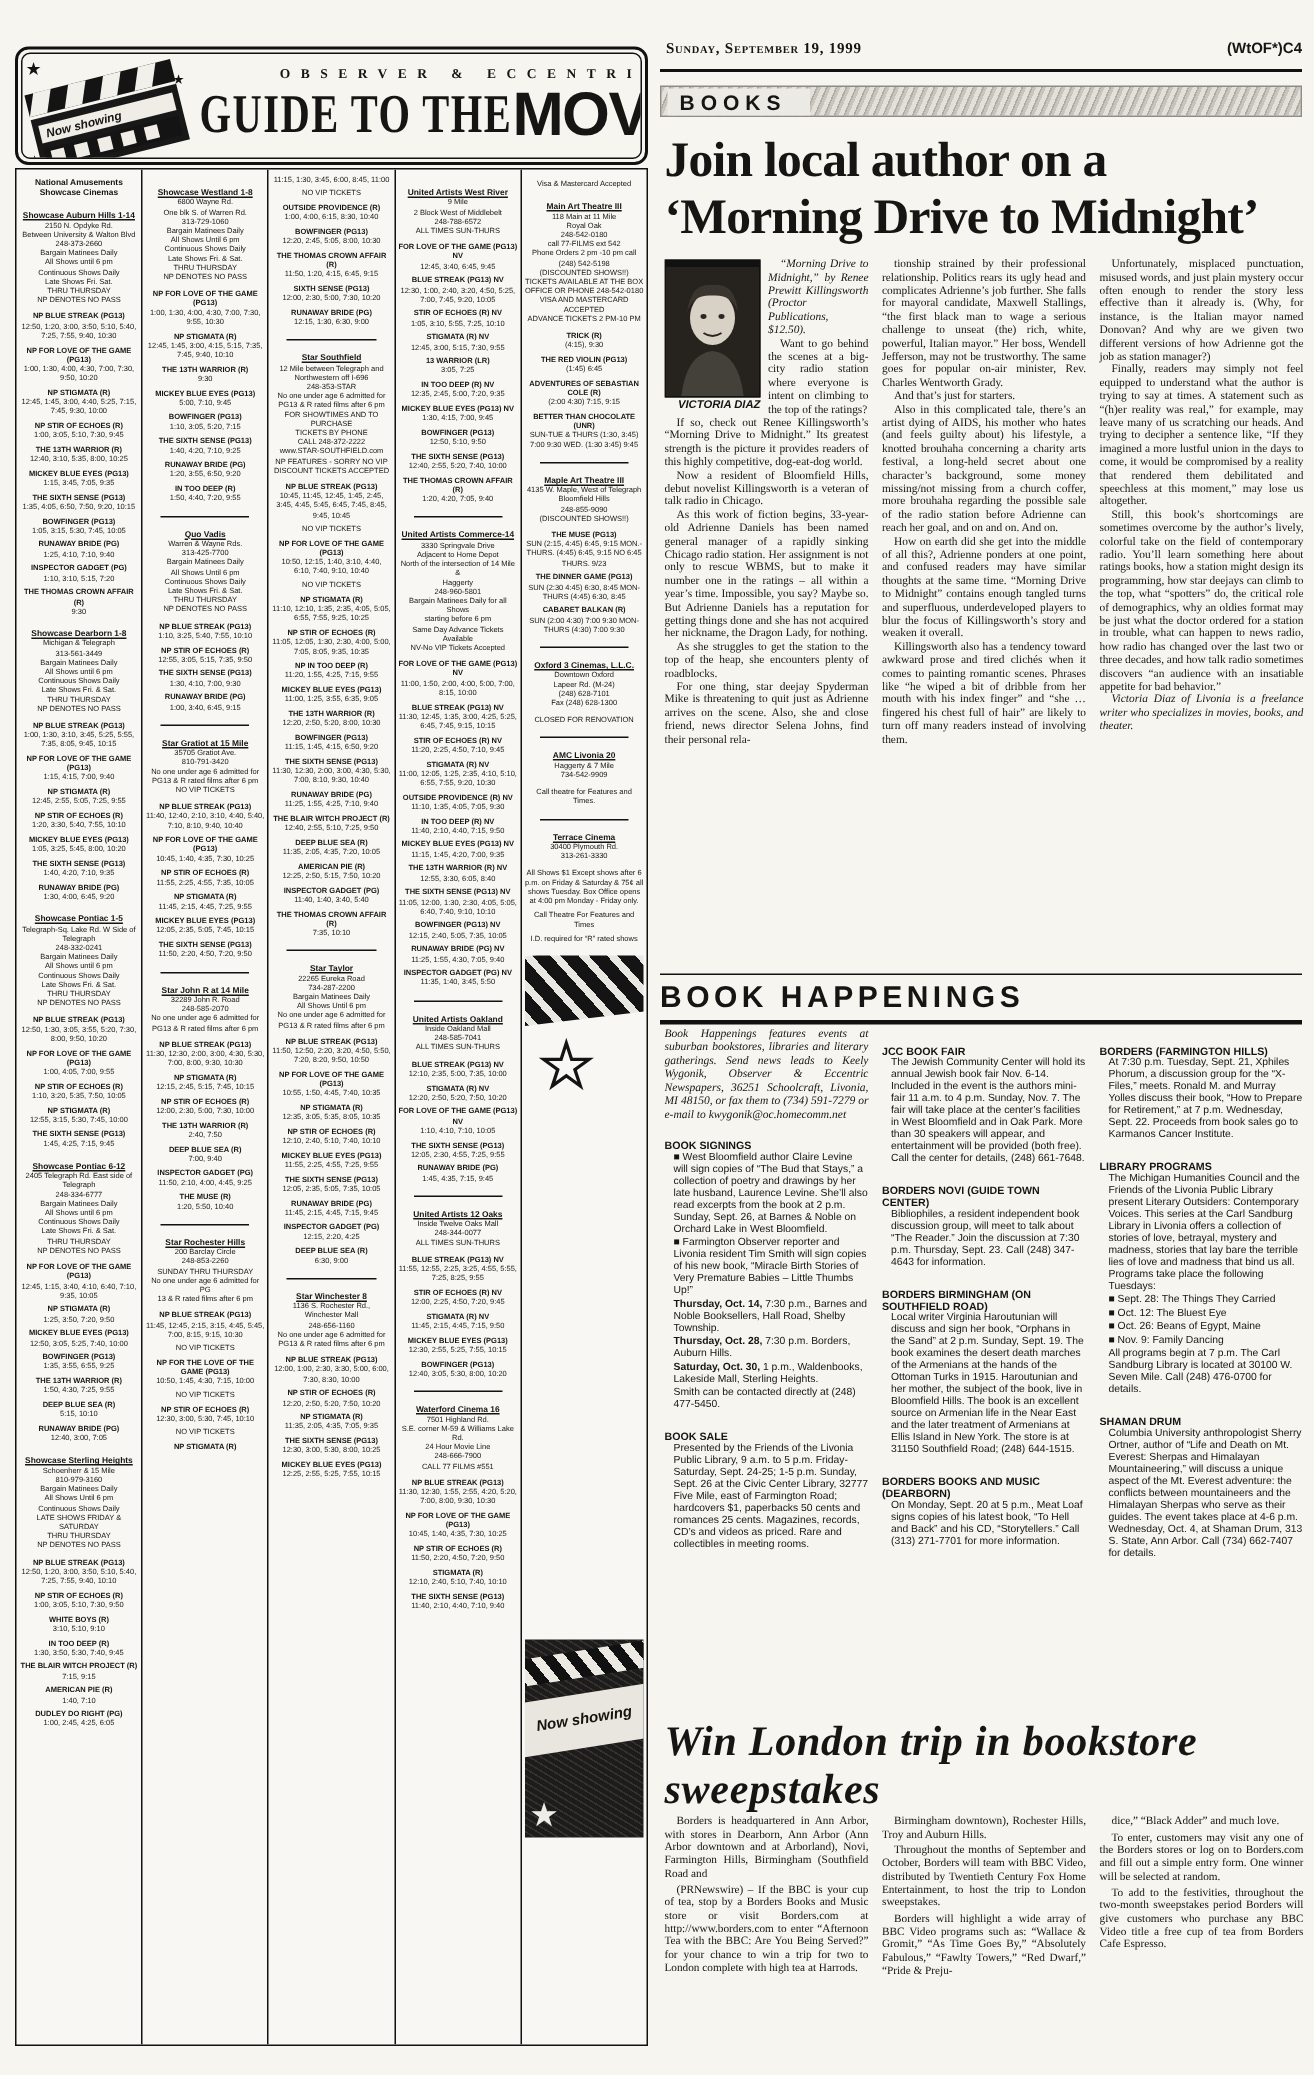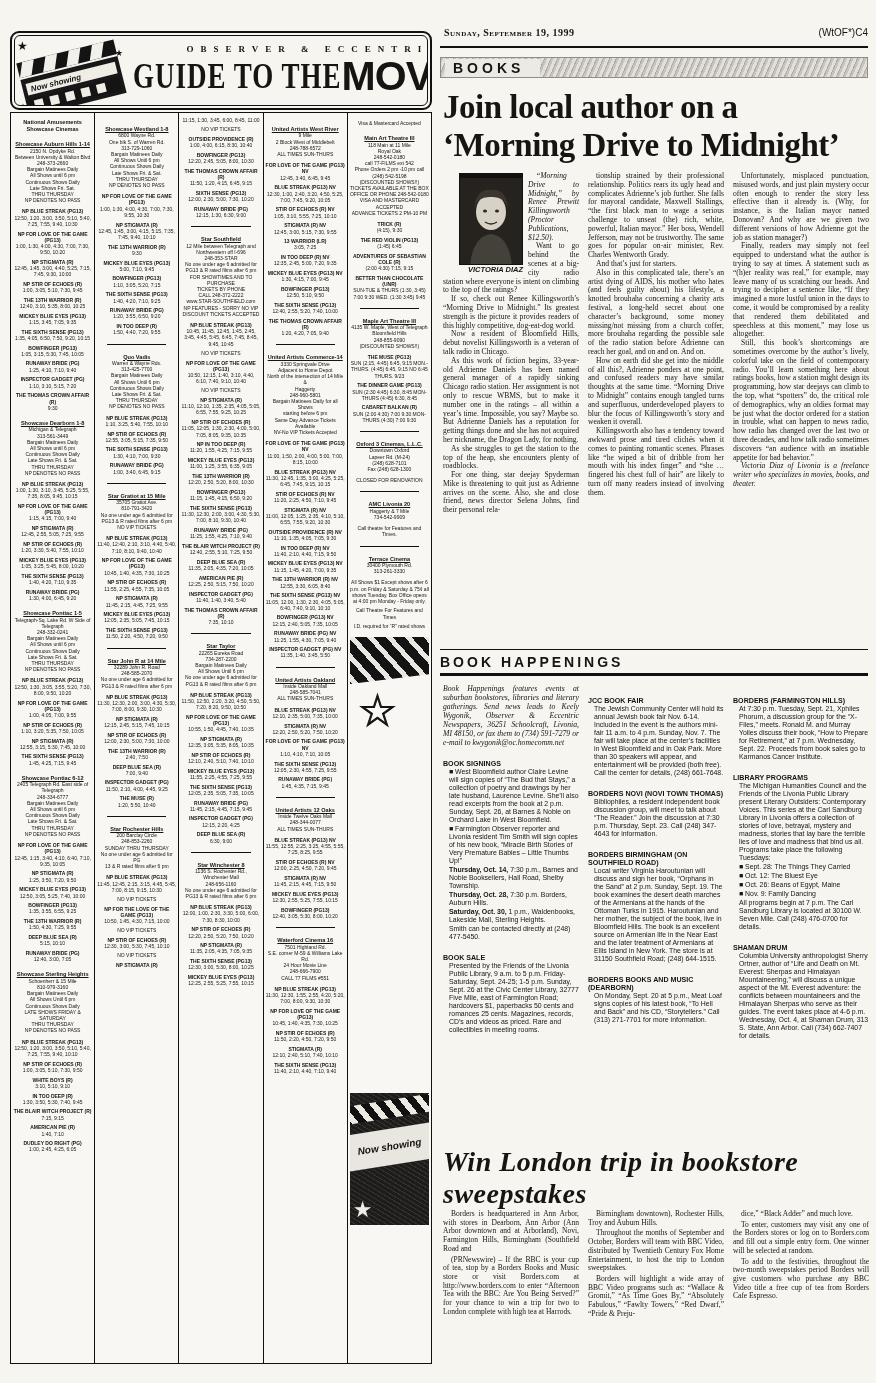--- a/index.html
+++ b/index.html
@@ -34,35 +34,35 @@
   .clapA .star{position:absolute;top:52px;left:8px;font-size:44px;color:#141414;-webkit-text-stroke:1px #141414;text-shadow:none;line-height:44px}
   .clapB{position:relative;height:132px;margin-top:6px;background:#1d1c1a;overflow:hidden}
   .clapB .stripes{position:absolute;top:7px;left:-8px;right:-8px;height:18px;background:repeating-linear-gradient(60deg,#111 0 7px,#ece9e3 7px 13px);transform:rotate(-9deg)}
   .clapB .panel{position:absolute;top:36px;left:-6px;right:-6px;height:36px;background:#e9e6df;transform:rotate(-9deg);display:flex;align-items:center;justify-content:center;font-family:"Liberation Sans",sans-serif;font-weight:900;font-style:italic;font-size:10px;color:#14130f}
   .clapB .star{position:absolute;bottom:4px;left:3px;color:#efede7;font-size:22px;line-height:22px}
   .clapB .speck{position:absolute;inset:0;background:repeating-linear-gradient(31deg,transparent 0 3px,rgba(255,255,255,.10) 3px 4px)}
 
   
   .dateline{position:absolute;left:444px;top:27px;width:424px;display:flex;justify-content:space-between;align-items:baseline}
   .date-text{font-family:"Liberation Serif",serif;font-variant:small-caps;font-weight:bold;font-size:10px;letter-spacing:.5px}
-  .page-code{font-family:"Liberation Sans",sans-serif;font-weight:400;font-size:10px}
+  .page-code{font-family:"Liberation Sans",sans-serif;font-weight:700;font-size:10px}
   .toprule{position:absolute;left:440px;top:46px;width:428px;border-top:2.5px solid #111}
   .books-bar{position:absolute;left:440px;top:57px;width:428px;height:21px;background:repeating-linear-gradient(113deg,#c7c4be 0 2px,#e3e0da 2px 5px,#aeaba5 5px 6px);border:1px solid #8f8c86;display:flex;align-items:center}
   .books-label{font-family:"Liberation Sans",sans-serif;font-weight:900;font-size:14px;letter-spacing:4px;background:#eceae4;padding:1px 16px 1px 8px;margin-left:4px}
   .headline{position:absolute;left:443px;top:88px;width:426px;font-family:"Liberation Serif",serif;font-weight:bold;font-size:33px;line-height:38px;letter-spacing:-.5px}
 
   .article{position:absolute;left:443px;top:172px;width:426px;height:476px;display:flex;gap:9px;overflow:hidden}
   .acol{flex:1 1 0;min-width:0;font-size:7.6px;line-height:8.8px;text-align:justify}
   .acol p{text-indent:8px;margin:0}
   .acol p.ital{font-style:italic}
-  .photo{float:left;width:64px;margin:1px 5px 2px 16px}
+  .photo{float:left;width:64px;margin:1px 5px 2px 0}
   .photo-frame{border:1px solid #111;border-top:5px solid #111;height:92px;background:#23211e;overflow:hidden}
   .photo-cap{font-family:"Liberation Sans",sans-serif;font-weight:bold;font-style:italic;font-size:7.5px;line-height:8.5px;text-align:right;margin-top:1px}
 
-  .bh-head{position:absolute;left:440px;top:649px;width:428px;border-top:1px solid #111;border-bottom:3px solid #111;padding:4px 0 3px;font-family:"Liberation Sans",sans-serif;font-weight:900;font-size:14px;letter-spacing:3px}
+  .bh-head{position:absolute;left:440px;top:649px;width:428px;border-top:1px solid #111;border-bottom:3px solid #111;padding:4px 0 3px;font-family:"Liberation Sans",sans-serif;font-weight:900;font-size:20px;letter-spacing:3px}
   .happenings{position:absolute;left:443px;top:684px;width:426px;height:458px;display:flex;gap:9px;overflow:hidden;font-family:"Liberation Sans",sans-serif}
   .hcol{flex:1 1 0;min-width:0;font-size:6.9px;line-height:8px}
   .hintro{font-family:"Liberation Serif",serif;font-style:italic;font-size:7.7px;line-height:9px;text-align:justify;margin-bottom:5px}
   .hh{font-weight:bold;font-size:7.1px;margin-top:13px}
   .hp{padding-left:6px;margin-bottom:1px}
   .hp b{font-weight:bold}
 
   .sw-head{position:absolute;left:443px;top:1146px;width:426px;font-family:"Liberation Serif",serif;font-style:italic;font-weight:bold;font-size:28px;letter-spacing:.5px}
   .sweep{position:absolute;left:443px;top:1210px;width:426px;height:170px;display:flex;gap:9px;overflow:hidden}
   .scol{flex:1 1 0;min-width:0;font-family:"Liberation Serif",serif;font-size:7.5px;line-height:8.7px;text-align:justify}
@@ -1018,21 +1018,21 @@
       <div class="hp"><b>Thursday, Oct. 14,</b> 7:30 p.m., Barnes and Noble Booksellers, Hall Road, Shelby Township.</div>
       <div class="hp"><b>Thursday, Oct. 28,</b> 7:30 p.m. Borders, Auburn Hills.</div>
       <div class="hp"><b>Saturday, Oct. 30,</b> 1 p.m., Waldenbooks, Lakeside Mall, Sterling Heights.</div>
       <div class="hp">Smith can be contacted directly at (248) 477-5450.</div>
       <div class="hh">BOOK SALE</div>
       <div class="hp">Presented by the Friends of the Livonia Public Library, 9 a.m. to 5 p.m. Friday-Saturday, Sept. 24-25; 1-5 p.m. Sunday, Sept. 26 at the Civic Center Library, 32777 Five Mile, east of Farmington Road; hardcovers $1, paperbacks 50 cents and romances 25 cents. Magazines, records, CD’s and videos as priced. Rare and collectibles in meeting rooms.</div>
     </div>
     <div class="hcol">
       <div class="hh">JCC BOOK FAIR</div>
       <div class="hp">The Jewish Community Center will hold its annual Jewish book fair Nov. 6-14. Included in the event is the authors mini-fair 11 a.m. to 4 p.m. Sunday, Nov. 7. The fair will take place at the center’s facilities in West Bloomfield and in Oak Park. More than 30 speakers will appear, and entertainment will be provided (both free). Call the center for details, (248) 661-7648.</div>
-      <div class="hh">BORDERS NOVI (NOVI TOWN THOMAS)</div>
+      <div class="hh">BORDERS NOVI (GUIDE TOWN CENTER)</div>
       <div class="hp">Bibliophiles, a resident independent book discussion group, will meet to talk about “The Reader.” Join the discussion at 7:30 p.m. Thursday, Sept. 23. Call (248) 347-4643 for information.</div>
       <div class="hh">BORDERS BIRMINGHAM (ON SOUTHFIELD ROAD)</div>
       <div class="hp">Local writer Virginia Haroutunian will discuss and sign her book, “Orphans in the Sand” at 2 p.m. Sunday, Sept. 19. The book examines the desert death marches of the Armenians at the hands of the Ottoman Turks in 1915. Haroutunian and her mother, the subject of the book, live in Bloomfield Hills. The book is an excellent source on Armenian life in the Near East and the later treatment of Armenians at Ellis Island in New York. The store is at 31150 Southfield Road; (248) 644-1515.</div>
       <div class="hh">BORDERS BOOKS AND MUSIC (DEARBORN)</div>
       <div class="hp">On Monday, Sept. 20 at 5 p.m., Meat Loaf signs copies of his latest book, “To Hell and Back” and his CD, “Storytellers.” Call (313) 271-7701 for more information.</div>
     </div>
     <div class="hcol">
       <div class="hh">BORDERS (FARMINGTON HILLS)</div>
       <div class="hp">At 7:30 p.m. Tuesday, Sept. 21, Xphiles Phorum, a discussion group for the “X-Files,” meets. Ronald M. and Murray Yolles discuss their book, “How to Prepare for Retirement,” at 7 p.m. Wednesday, Sept. 22. Proceeds from book sales go to Karmanos Cancer Institute.</div>
       <div class="hh">LIBRARY PROGRAMS</div>

